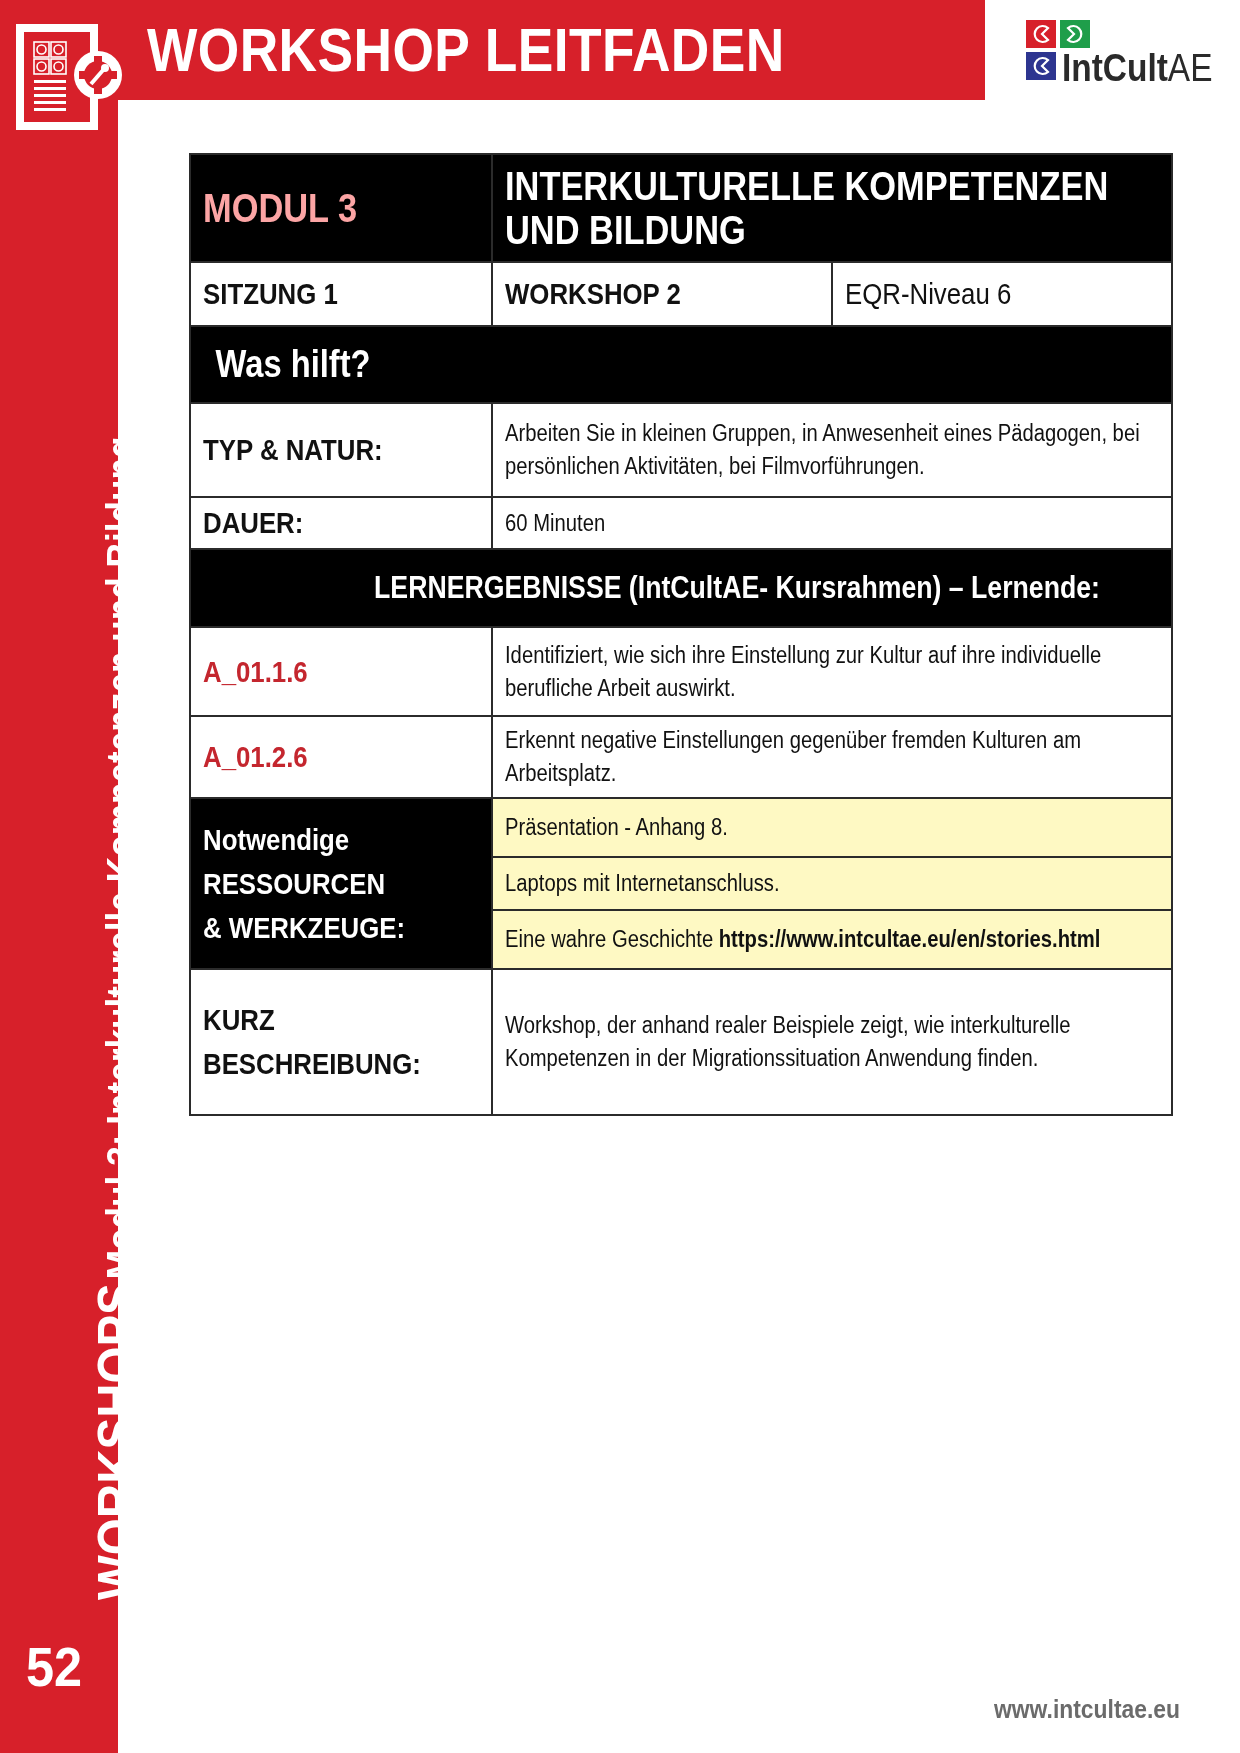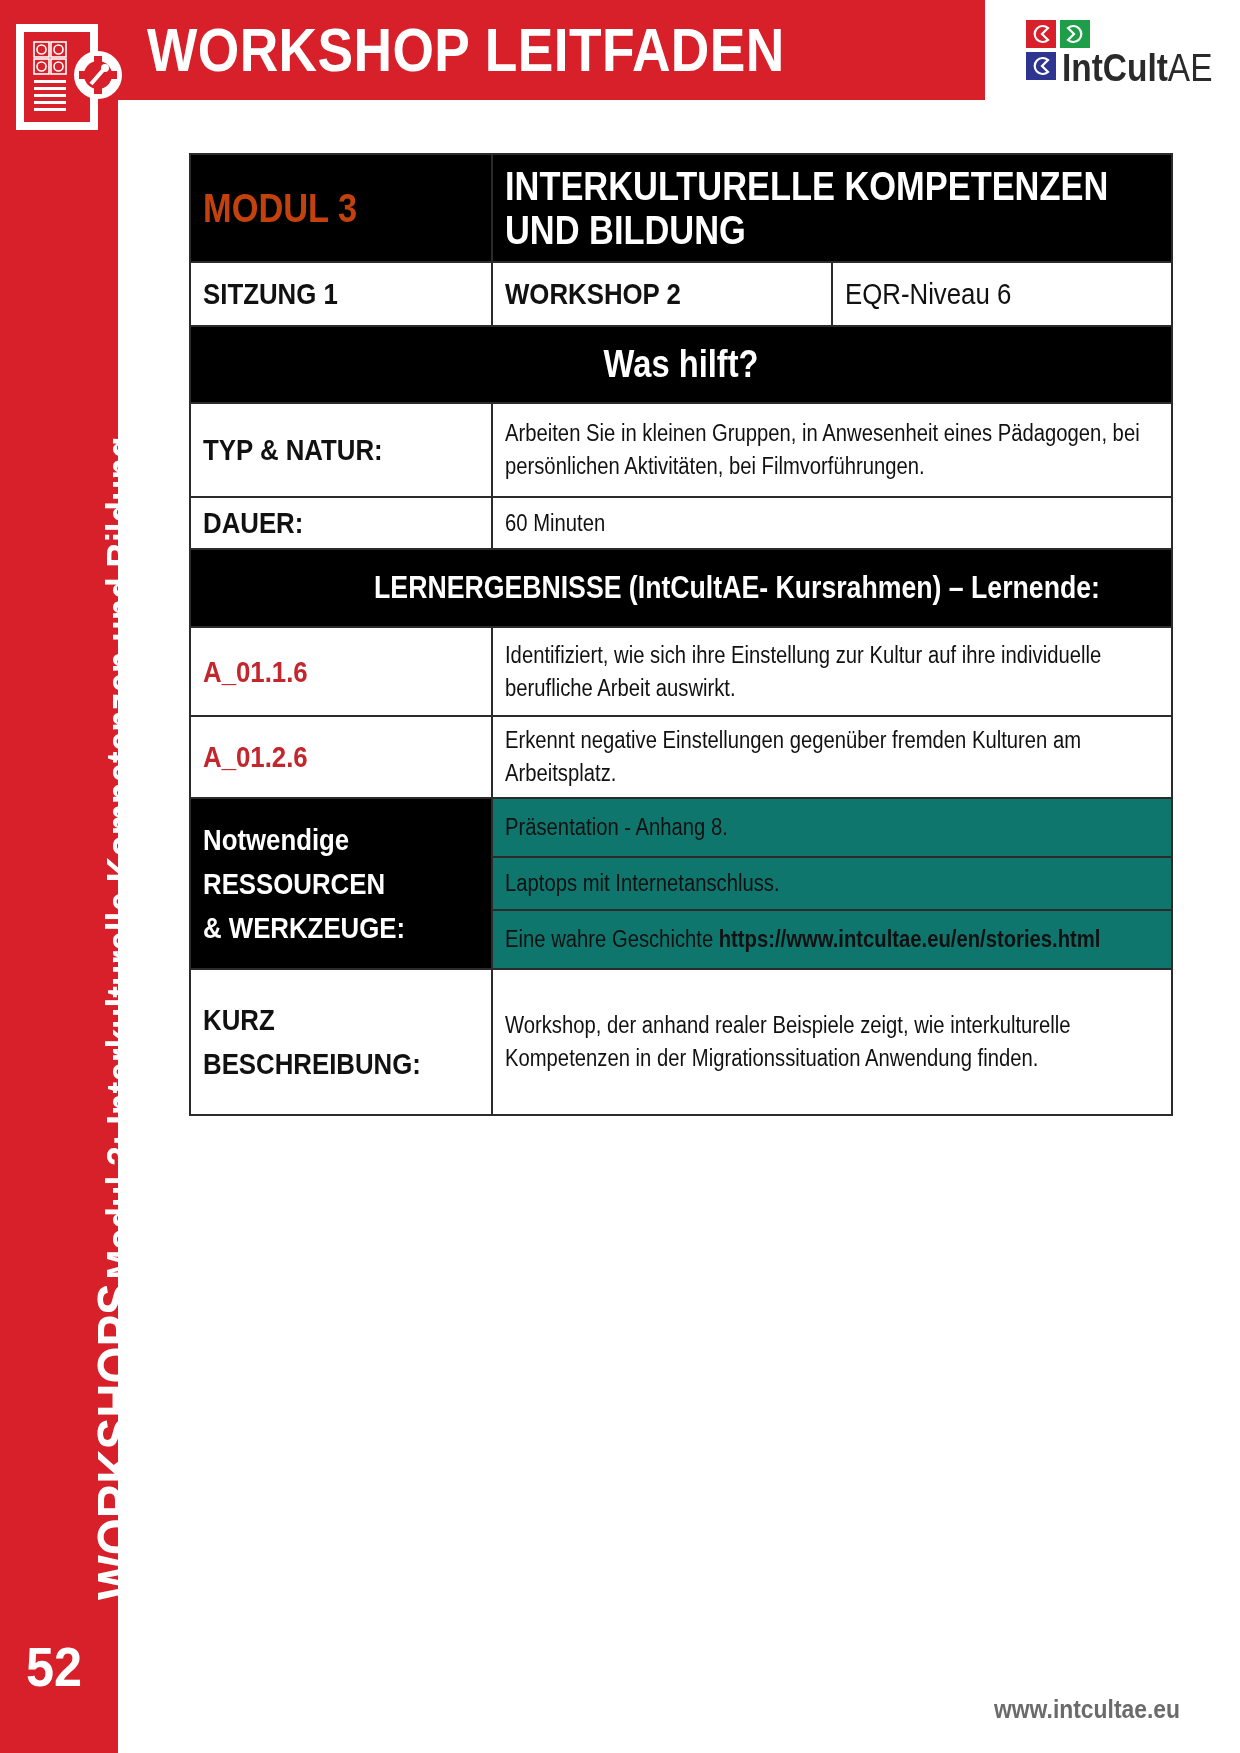--- a/index.html
+++ b/index.html
@@ -58,23 +58,23 @@
   #main-table {
     position: absolute; left: 189px; top: 153px; width: 982px;
     border-collapse: collapse;
     table-layout: fixed;
   }
   #main-table td {
     border: 2px solid #2b2b2b;
     padding: 0 12px;
     vertical-align: middle;
   }
-  .hdr-black { background: #000; color: #c2410c; margin-top: 36px; }
+  .hdr-black { background: #000; color: #fca5a5; margin-top: 36px; }
   .hdr-red { background: #000000; color: #fff; }
-  .peach { background: #0f766e; }
+  .peach { background: #fef9c3; }
   .t-label {
     font-weight: bold; font-size: 30px; white-space: nowrap;
     display: inline-block; transform: scaleX(0.86); transform-origin: left center;
   }
   .t-text {
     font-size: 23px; line-height: 33px;
     display: inline-block; transform: scaleX(0.88); transform-origin: left center;
     width: 113%;
   }
   .t-big {
@@ -169,21 +169,21 @@
       <span class="t-big">INTERKULTURELLE KOMPETENZEN</span><br>
       <span class="t-big">UND BILDUNG</span>
     </td>
   </tr>
   <tr style="height:64px">
     <td><span class="t-label">SITZUNG 1</span></td>
     <td><span class="t-label">WORKSHOP 2</span></td>
     <td><span class="t-label" style="font-weight:normal">EQR-Niveau 6</span></td>
   </tr>
   <tr style="height:77px">
-    <td class="hdr-red" colspan="3" style="text-align:center">
+    <td class="hdr-red" colspan="3" style="text-align:left">
       <span class="t-center" style="font-size:38px">Was hilft?</span>
     </td>
   </tr>
   <tr style="height:94px">
     <td><span class="t-label">TYP &amp; NATUR:</span></td>
     <td colspan="2"><span class="t-text">Arbeiten Sie in kleinen Gruppen, in Anwesenheit eines Pädagogen, bei persönlichen Aktivitäten, bei Filmvorführungen.</span></td>
   </tr>
   <tr style="height:52px">
     <td><span class="t-label">DAUER:</span></td>
     <td colspan="2"><span class="t-text">60 Minuten</span></td>

